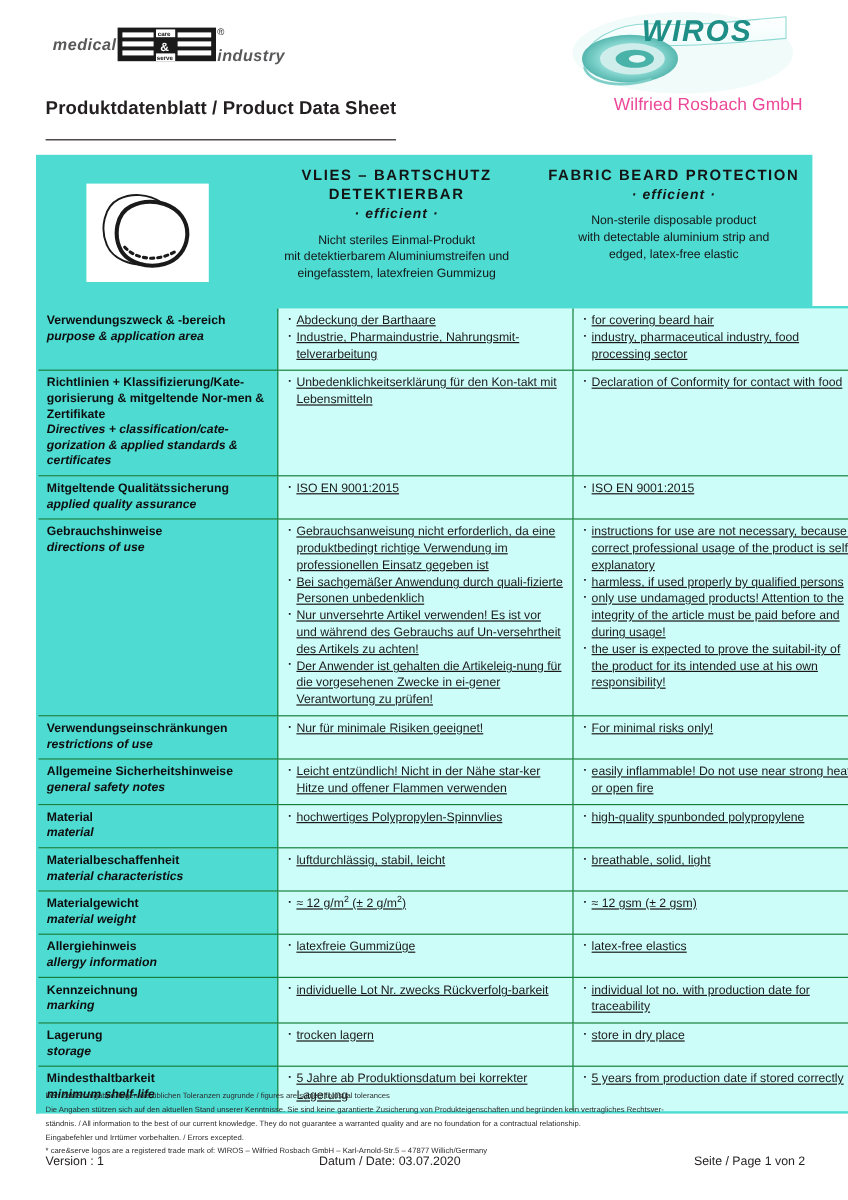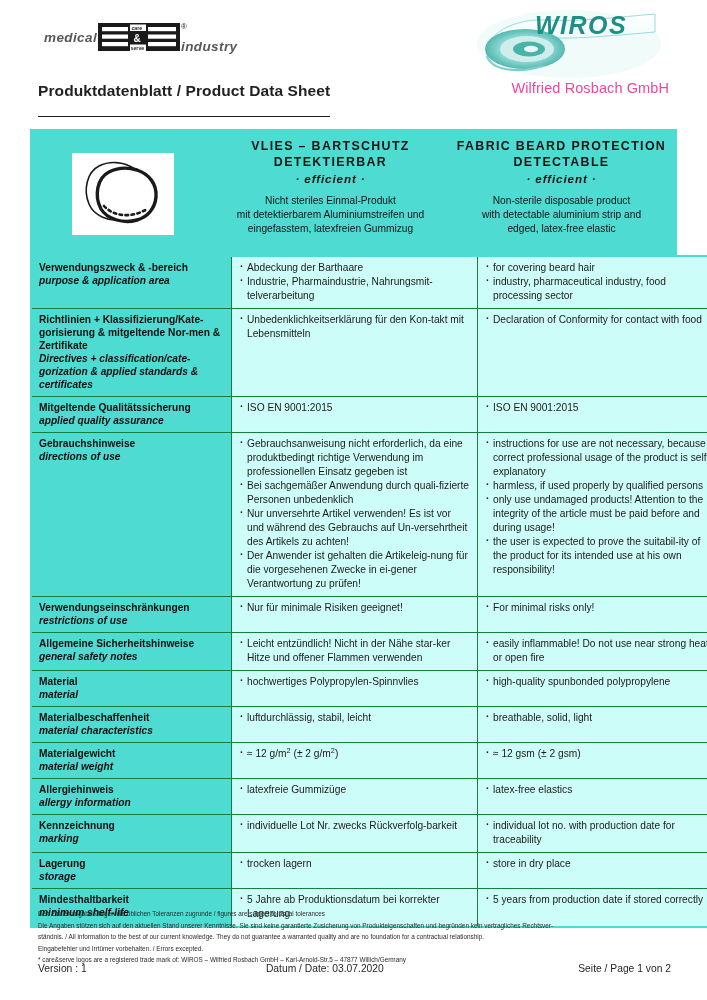--- a/index.html
+++ b/index.html
@@ -158,20 +158,21 @@
     line-height: 14px;
     color: #1a1a1a;
   }
   td.content-de { width: 231px; }
   td.content-en { width: 231px; }
 
   ul.bullets {
     margin: 0;
     padding: 0;
     list-style: none;
+    text-decoration: underline;
   }
   ul.bullets li {
     position: relative;
     padding-left: 8px;
     margin-bottom: 0;
   }
   ul.bullets li::before {
     content: "\00B7";
     position: absolute;
     left: 1px;
@@ -288,21 +289,20 @@
       <div class="band-efficient">· efficient ·</div>
       <div class="band-sub">
         <div>Nicht steriles Einmal-Produkt</div>
         <div>mit detektierbarem Aluminiumstreifen und</div>
         <div>eingefasstem, latexfreien Gummizug</div>
       </div>
     </div>
 
     <div class="band-text-cell">
       <div class="band-title">FABRIC BEARD PROTECTION</div>
-      <div class="band-title">DETECTABLE</div>
       <div class="band-efficient">· efficient ·</div>
       <div class="band-sub">
         <div>Non-sterile disposable product</div>
         <div>with detectable aluminium strip and</div>
         <div>edged, latex-free elastic</div>
       </div>
     </div>
   </div>
 
   <table class="spec-table">

